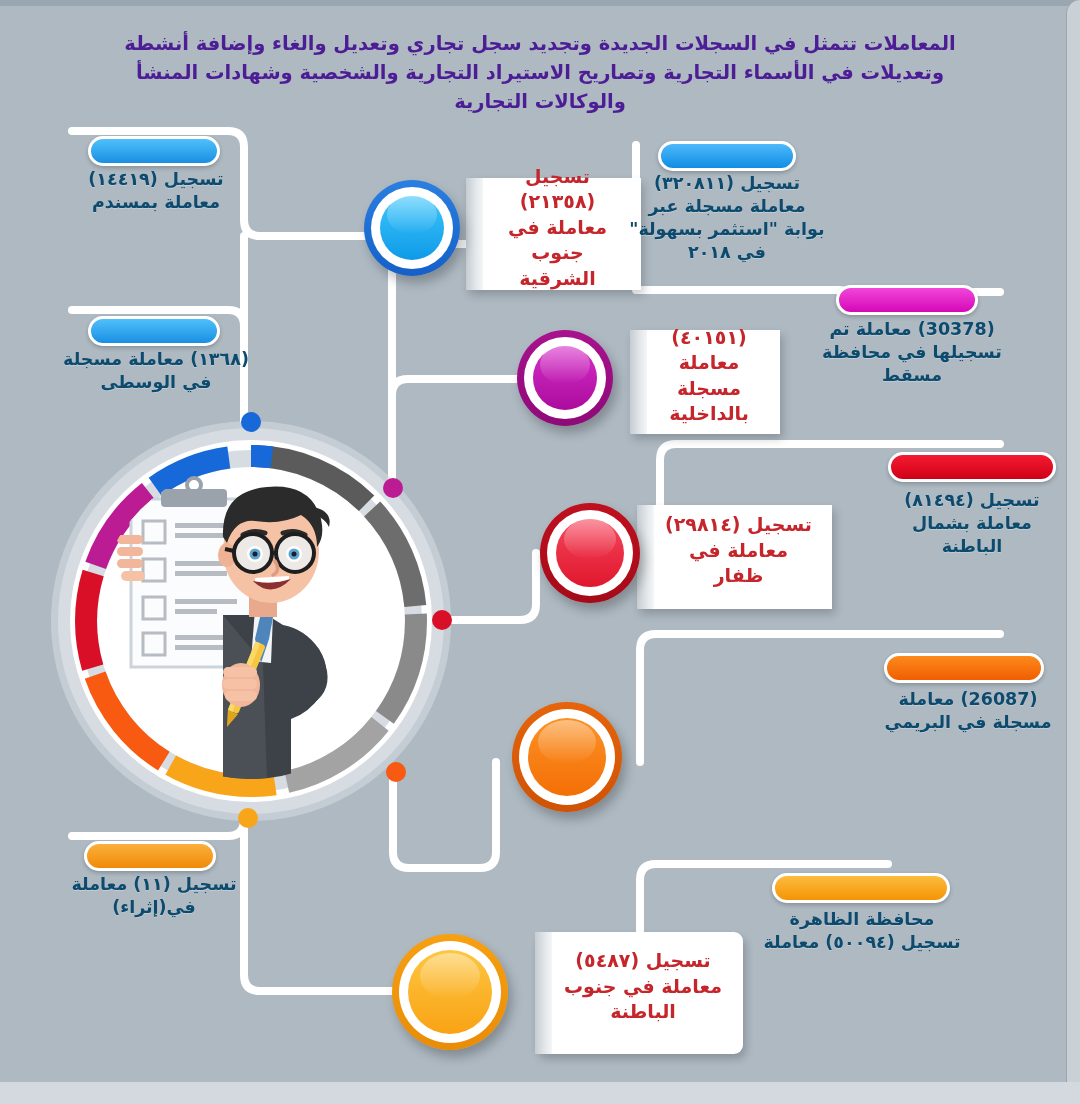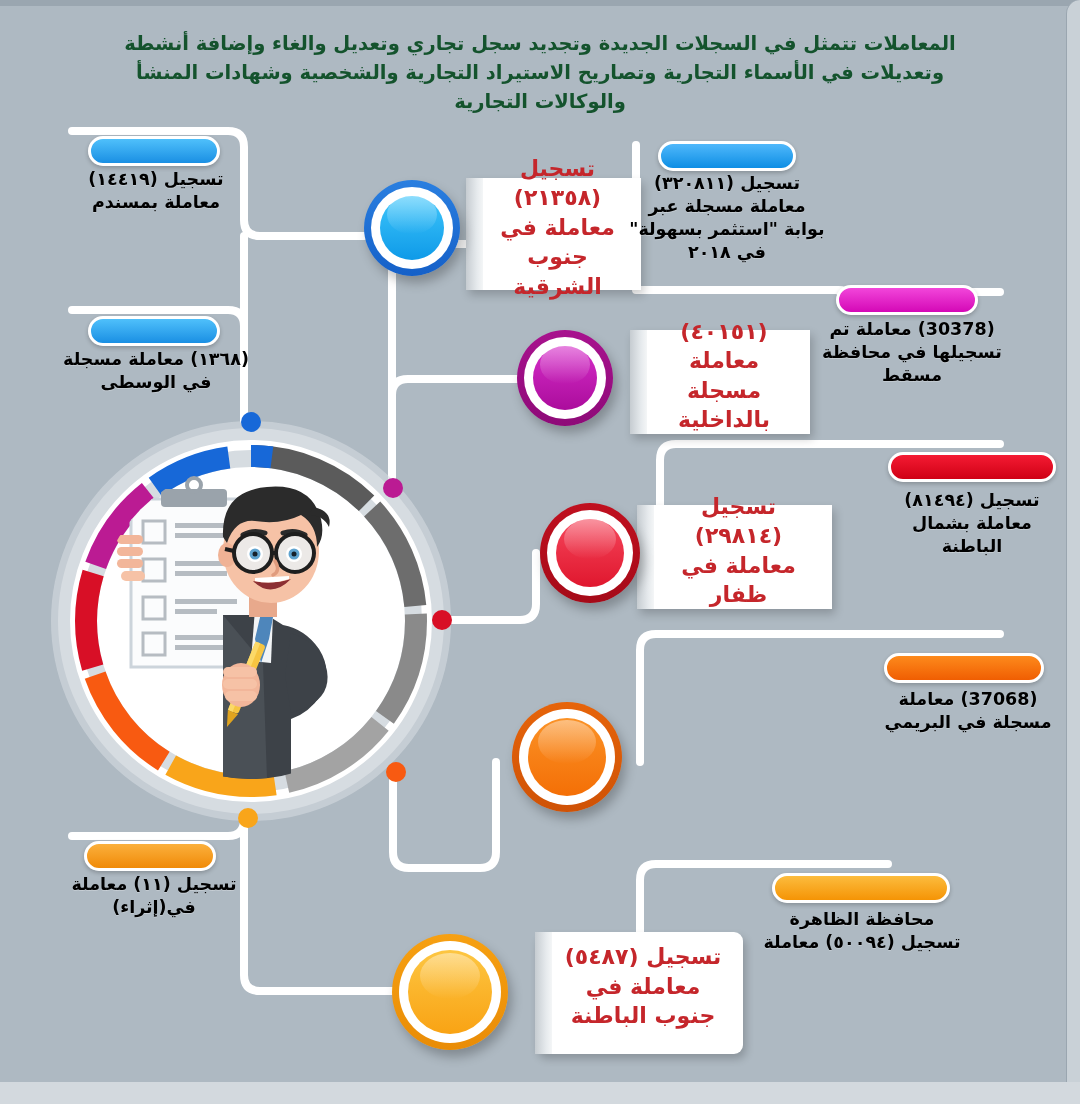--- a/index.html
+++ b/index.html
@@ -34,21 +34,21 @@
   .frame-edge-bottom {
     position: absolute; left: 0; bottom: 0; width: 1080px; height: 22px;
     background: #d3d9de;
   }
 
   
   #heading {
     position: absolute;
     top: 30px; left: 0; width: 1080px;
     text-align: center;
-    color: #14532d;
+    color: #4c1d95;
     font-size: 19.5px;
     font-weight: bold;
     line-height: 1.48;
     letter-spacing: -0.2px;
     padding: 0 90px;
   }
 
   
   #connectors { position: absolute; left: 0; top: 0; }
 
@@ -74,21 +74,21 @@
     position: absolute;
     height: 30px;
     border-radius: 16px;
     border: 3px solid #ffffff;
     box-shadow: 0 2px 4px rgba(0,0,0,0.22);
   }
 
   
   .outer-label {
     position: absolute;
-    color: #000000;
+    color: #0c4a6e;
     font-size: 17.5px;
     font-weight: bold;
     line-height: 1.32;
     text-align: center;
     text-shadow: 0 1px 0 rgba(255,255,255,0.25);
   }
 
   
   .card {
     position: absolute;
@@ -102,21 +102,21 @@
     background: linear-gradient(90deg, #c6ccd1 0%, #e6eaed 65%, #f4f6f7 100%);
   }
   .card-text {
     position: absolute;
     inset: 0;
     display: flex;
     align-items: center;
     justify-content: center;
     text-align: center;
     color: #c5262b;
-    font-size: 22px;
+    font-size: 19px;
     font-weight: bold;
     line-height: 1.34;
     padding: 6px 18px 19px 26px;
   }
 
   
   .badge {
     position: absolute;
     border-radius: 50%;
     display: block;
@@ -321,39 +321,39 @@
   <div class="pill" style="left:84px; top:841px; width:132px; background:linear-gradient(180deg,#fbb03c,#f08a08);"></div>
   <div class="outer-label" style="left:58px; top:873px; width:192px;">تسجيل (١١) معاملة في(إثراء)</div>
 
   <div class="pill" style="left:836px; top:285px; width:142px; background:linear-gradient(180deg,#f246da,#d408b6);"></div>
   <div class="outer-label" style="left:822px; top:318px; width:180px;">(30378) معاملة تم تسجيلها في محافظة مسقط</div>
 
   <div class="pill" style="left:888px; top:452px; width:168px; background:linear-gradient(180deg,#f41b33,#cf0015);"></div>
   <div class="outer-label" style="left:884px; top:489px; width:176px;">تسجيل (٨١٤٩٤) معاملة بشمال الباطنة</div>
 
   <div class="pill" style="left:884px; top:653px; width:160px; background:linear-gradient(180deg,#fd8a1c,#f05e02);"></div>
-  <div class="outer-label" style="left:872px; top:688px; width:192px;">(37068) معاملة مسجلة في البريمي</div>
+  <div class="outer-label" style="left:872px; top:688px; width:192px;">(26087) معاملة مسجلة في البريمي</div>
 
   <div class="pill" style="left:772px; top:873px; width:178px; background:linear-gradient(180deg,#fcbc3e,#f59405);"></div>
   <div class="outer-label" style="left:760px; top:908px; width:204px;">محافظة الظاهرة تسجيل (٥٠٠٩٤) معاملة</div>
 
   <div class="card" style="left:466px; top:178px; width:175px; height:112px;">
     <div class="card-fold"></div>
     <div class="card-text">تسجيل (٢١٣٥٨) معاملة في جنوب الشرقية</div>
   </div>
   <div class="badge" style="left:364px; top:180px; width:96px; height:96px; background:linear-gradient(180deg,#2a7fe0,#1560c8);">
     <div class="ring-white"></div>
     <div class="dot-core" style="background:linear-gradient(180deg,#3fc6fb,#0e9ae8);"></div>
     <div class="gloss"></div>
   </div>
 
   <div class="pill" style="left:658px; top:141px; width:138px; background:linear-gradient(180deg,#4fb8fb,#0e8ee4);"></div>
   <div class="outer-label" style="left:628px; top:172px; width:198px;">تسجيل (٣٢٠٨١١) معاملة مسجلة عبر بوابة "استثمر بسهولة" في ٢٠١٨</div>
 
-  <div class="card" style="left:630px; top:330px; width:180px; height:104px;">
+  <div class="card" style="left:630px; top:330px; width:150px; height:104px;">
     <div class="card-fold"></div>
     <div class="card-text">(٤٠١٥١) معاملة مسجلة بالداخلية</div>
   </div>
   <div class="badge" style="left:517px; top:330px; width:96px; height:96px; background:linear-gradient(180deg,#a8128e,#8e0a78);">
     <div class="ring-white"></div>
     <div class="dot-core" style="background:linear-gradient(180deg,#d62ec9,#ab0c9c);"></div>
     <div class="gloss"></div>
   </div>
 
   <div class="card" style="left:637px; top:505px; width:195px; height:104px;">

